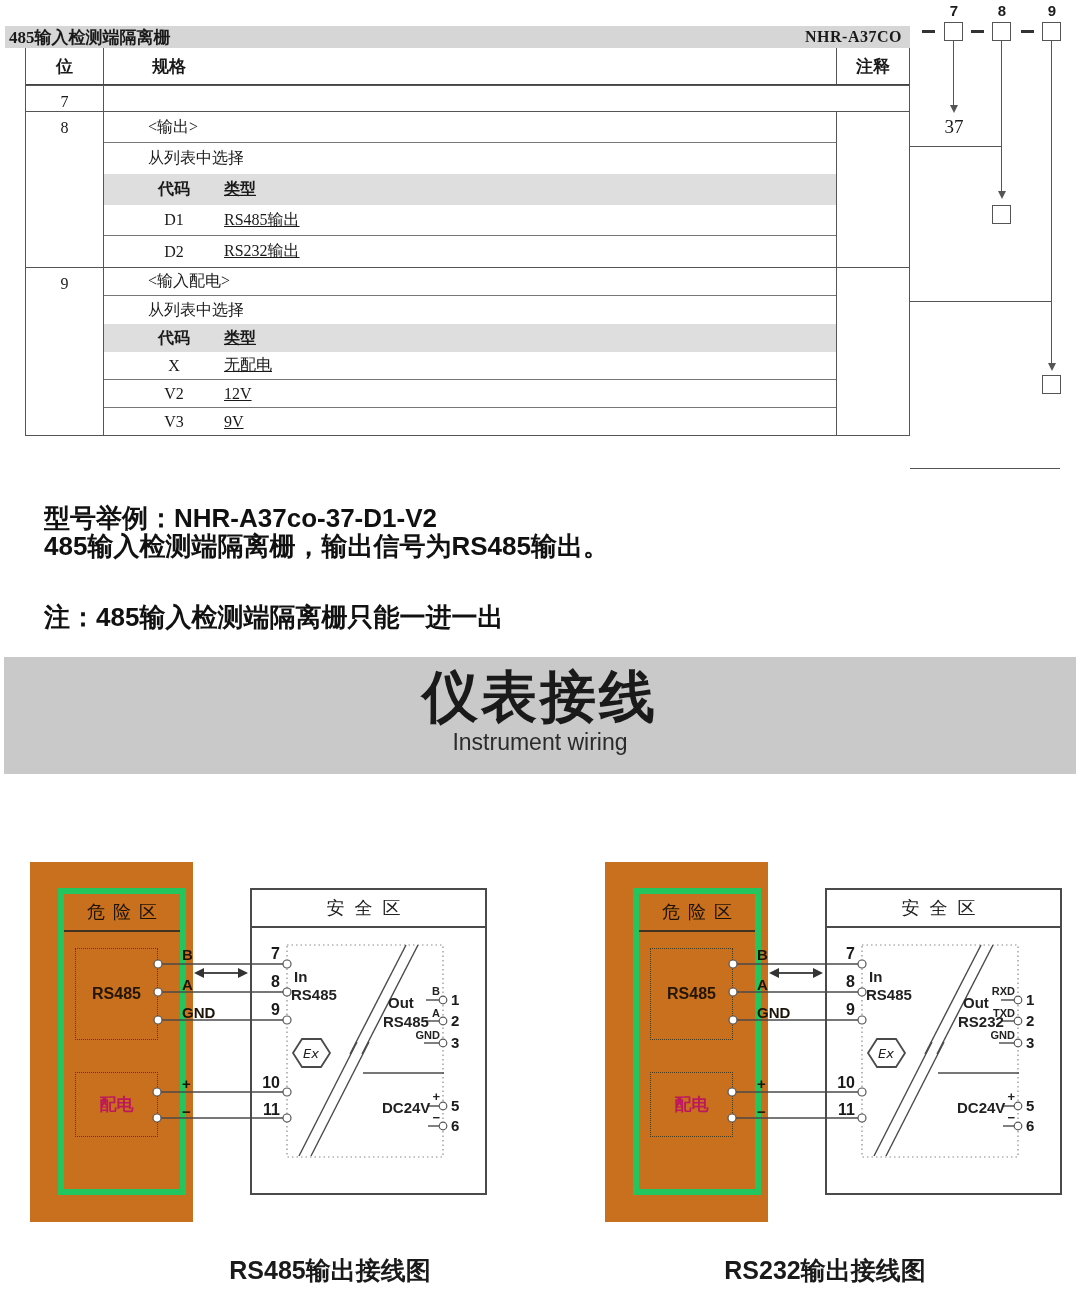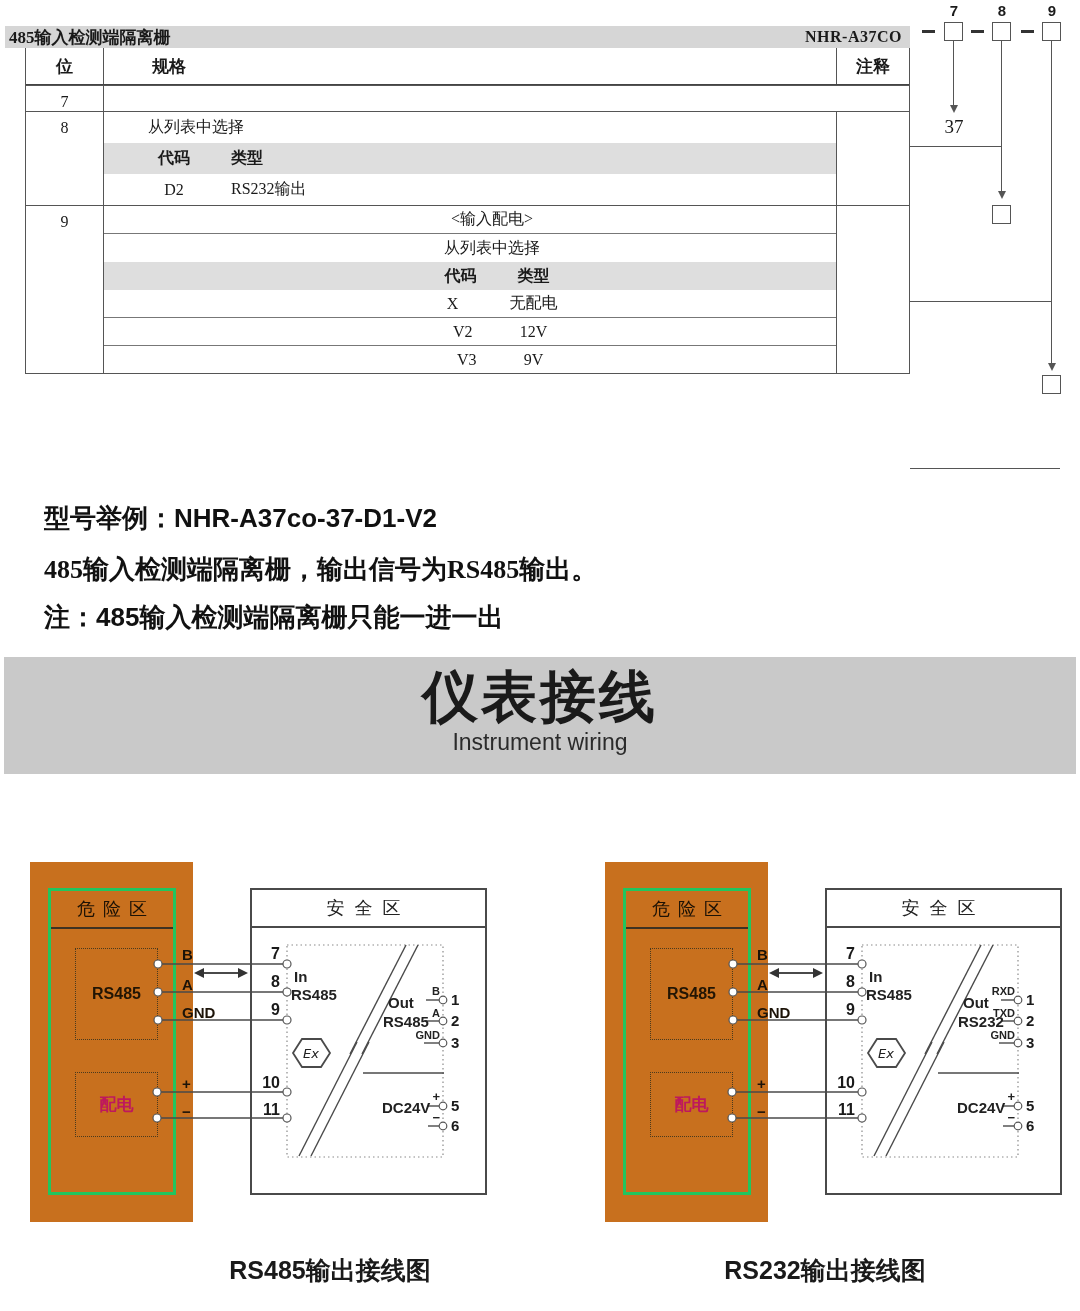--- a/index.html
+++ b/index.html
@@ -34,40 +34,40 @@
   .thead{display:flex;height:37px;border-bottom:1.5px solid #444;font-weight:bold;font-size:17px;}
   .tpos{width:78px;border-right:1px solid #555;text-align:center;}
   .tnote{width:72px;text-align:center;}
   .tspec{flex:1;border-right:1px solid #555;}
   .thead .tpos,.thead .tnote{display:flex;align-items:center;justify-content:center;}
   .thead .tspec{display:flex;align-items:center;padding-left:48px;}
   .tgroup{display:flex;border-top:1.5px solid #555;}
   .tgroup:first-of-type{border-top:none;}
   .tgroup .tpos{padding-top:7px;font-size:16px;}
   .trow{height:31px;display:flex;align-items:center;padding-left:44px;}
-  .g9 .trow{height:28px;justify-content:center;}
+  .g9 .trow{height:28px;}
   .g9 .trow:last-child{height:27px;}
   .trow.sep{border-bottom:1px solid #777;}
   .trow.band{background:var(--band-gray);font-weight:bold;padding-left:0;}
   .trow.coded{padding-left:0;}
   .code{display:inline-block;margin-left:38px;width:64px;text-align:center;}
-  .kind{display:inline-block;margin-left:25px;}
+  .kind{display:inline-block;margin-left:18px;text-decoration:underline;}
 
   
   .exline{left:44px;font-size:26px;font-weight:bold;color:#111;}
 
   
   .banner{left:4px;top:657px;width:1072px;height:117px;background:var(--banner-gray);text-align:center;}
   .banner .bt{font-size:56px;font-weight:bold;letter-spacing:3px;margin-top:8px;line-height:64px;}
   .banner .bs{font-size:23px;color:#2b2b2b;line-height:26px;}
 
   
   .diagram{top:862px;width:460px;height:400px;}
   .orange{left:0;top:0;width:163px;height:360px;background:var(--orange);}
-  .hzbox{left:18px;top:26px;width:128px;height:307px;border:3px solid #22c55e;}
+  .hzbox{left:28px;top:26px;width:128px;height:307px;border:6px solid #22c55e;}
   .hzhead{height:38px;border-bottom:2px solid #3f3222;display:flex;align-items:center;justify-content:center;
           font-size:18px;letter-spacing:8px;padding-left:8px;color:#1d1205;}
   .dashbox{border:1.5px dotted #4a3a1e;display:flex;align-items:center;justify-content:center;}
   .srcbox{left:45px;top:86px;width:83px;height:92px;}
   .srcbox span{font-size:16px;font-weight:bold;color:#221504;}
   .pwrbox{left:45px;top:210px;width:83px;height:65px;}
   .pwrbox span{font-size:17px;font-weight:bold;color:#be185d;}
   .safe{left:220px;top:26px;width:237px;height:307px;border:2px solid #4a4a4a;background:#fff;}
   .safehead{height:38px;border-bottom:2px solid #4a4a4a;display:flex;align-items:center;justify-content:center;
             font-size:18px;letter-spacing:10px;color:#222;}
@@ -124,26 +124,33 @@
   </div>
 
   <div class="tgroup g7">
     <div class="tpos">7</div>
     <div class="tnote"></div>
   </div>
 
   <div class="tgroup g8">
     <div class="tpos">8</div>
     <div class="tspec">
+      <div class="trow sep">
+          <span>&lt;输出&gt;</span>
+        </div>
       <div class="trow">
           <span>从列表中选择</span>
         </div>
       <div class="trow band coded">
         <span class="code">代码</span>
         <span class="kind">类型</span>
+      </div>
+      <div class="trow coded sep">
+        <span class="code">D1</span>
+        <span class="kind">RS485输出</span>
       </div>
       <div class="trow coded">
         <span class="code">D2</span>
         <span class="kind">RS232输出</span>
       </div>
     </div>
     <div class="tnote"></div>
   </div>
 
   <div class="tgroup g9">
@@ -170,21 +177,21 @@
       <div class="trow coded">
         <span class="code">V3</span>
         <span class="kind">9V</span>
       </div>
     </div>
     <div class="tnote"></div>
   </div>
 </div>
 
 <div class="abs exline" style="top:501px;">型号举例：NHR-A37co-37-D1-V2</div>
-<div class="abs exline" style="top:552px;font-family:Liberation Serif, serif;">485输入检测端隔离栅，输出信号为RS485输出。</div>
+<div class="abs exline" style="top:529px;">485输入检测端隔离栅，输出信号为RS485输出。</div>
 <div class="abs exline" style="top:600px;">注：485输入检测端隔离栅只能一进一出</div>
 
 <div class="abs banner">
   <div class="bt">仪表接线</div>
   <div class="bs">Instrument wiring</div>
 </div>
 
 <div class="abs diagram" style="left:30px;">
   <div class="abs orange"></div>
   <div class="abs hzbox serif">

